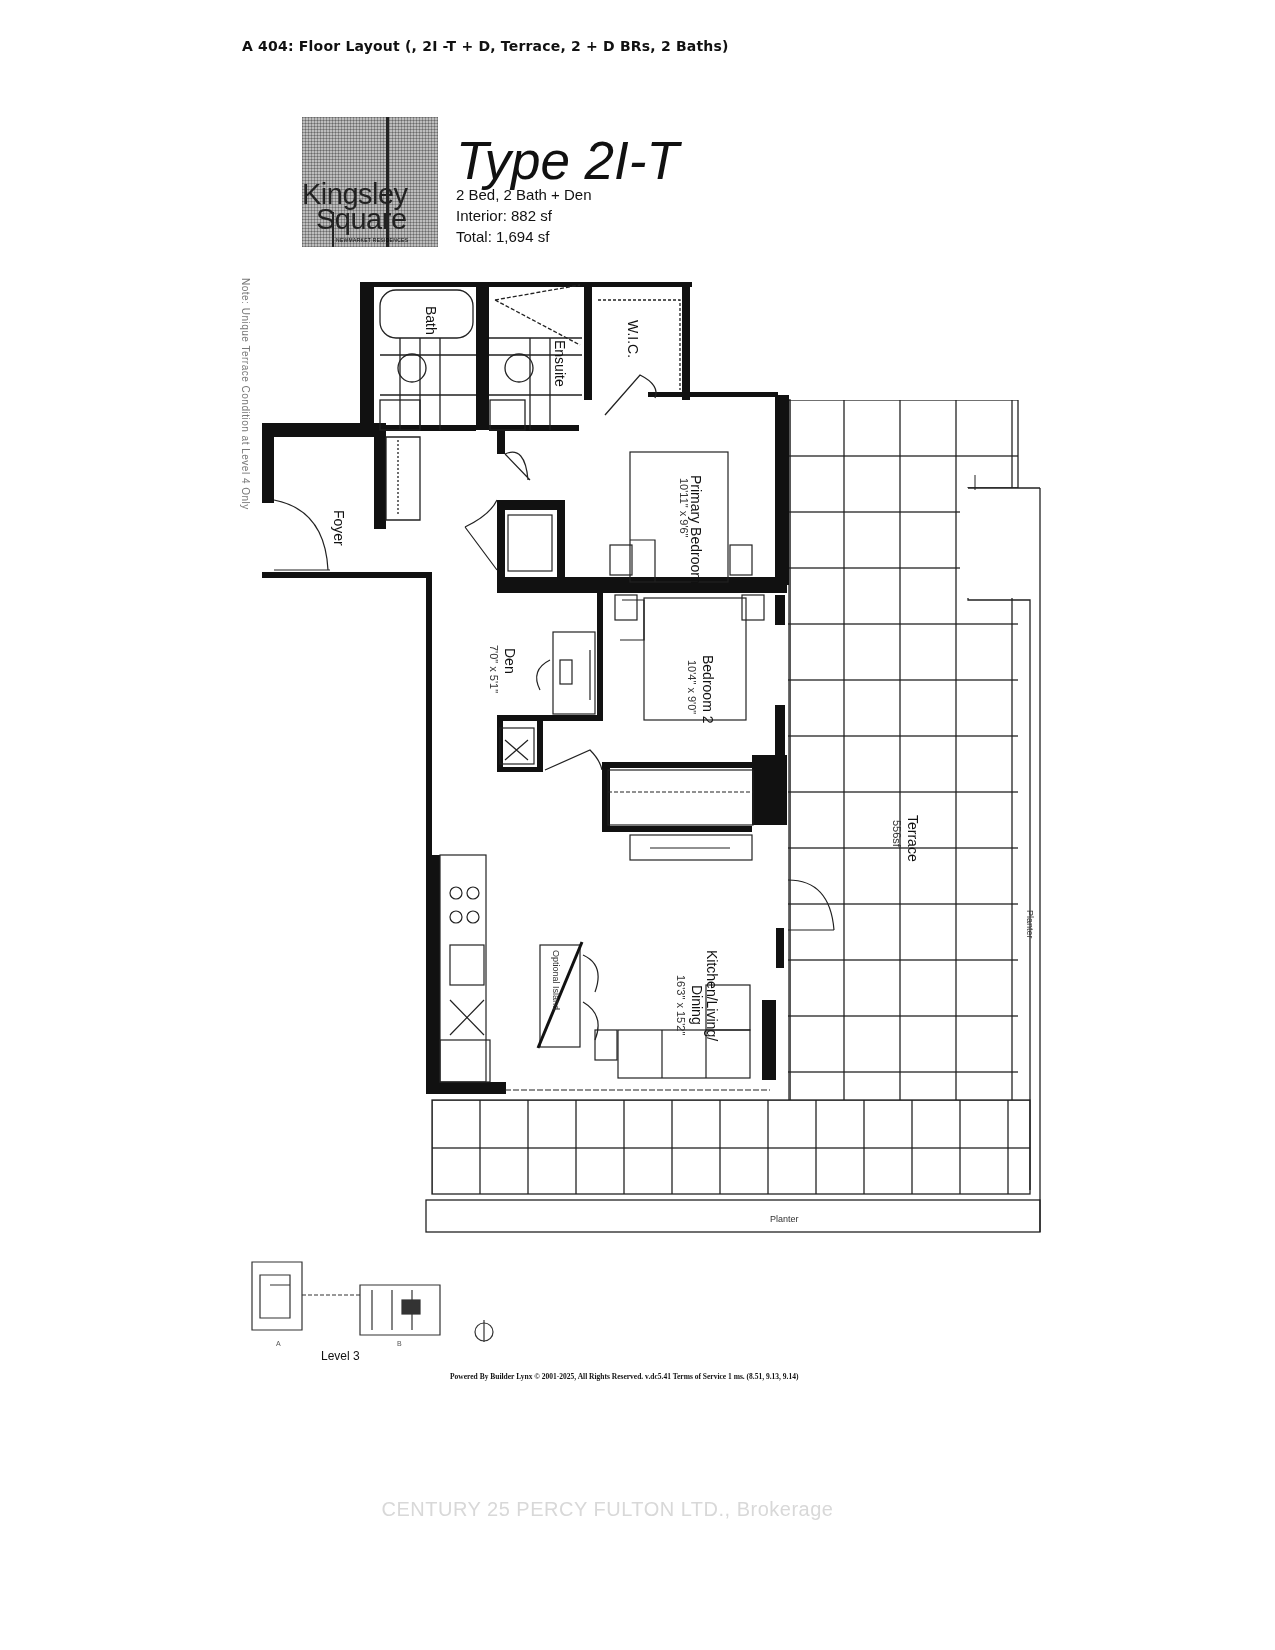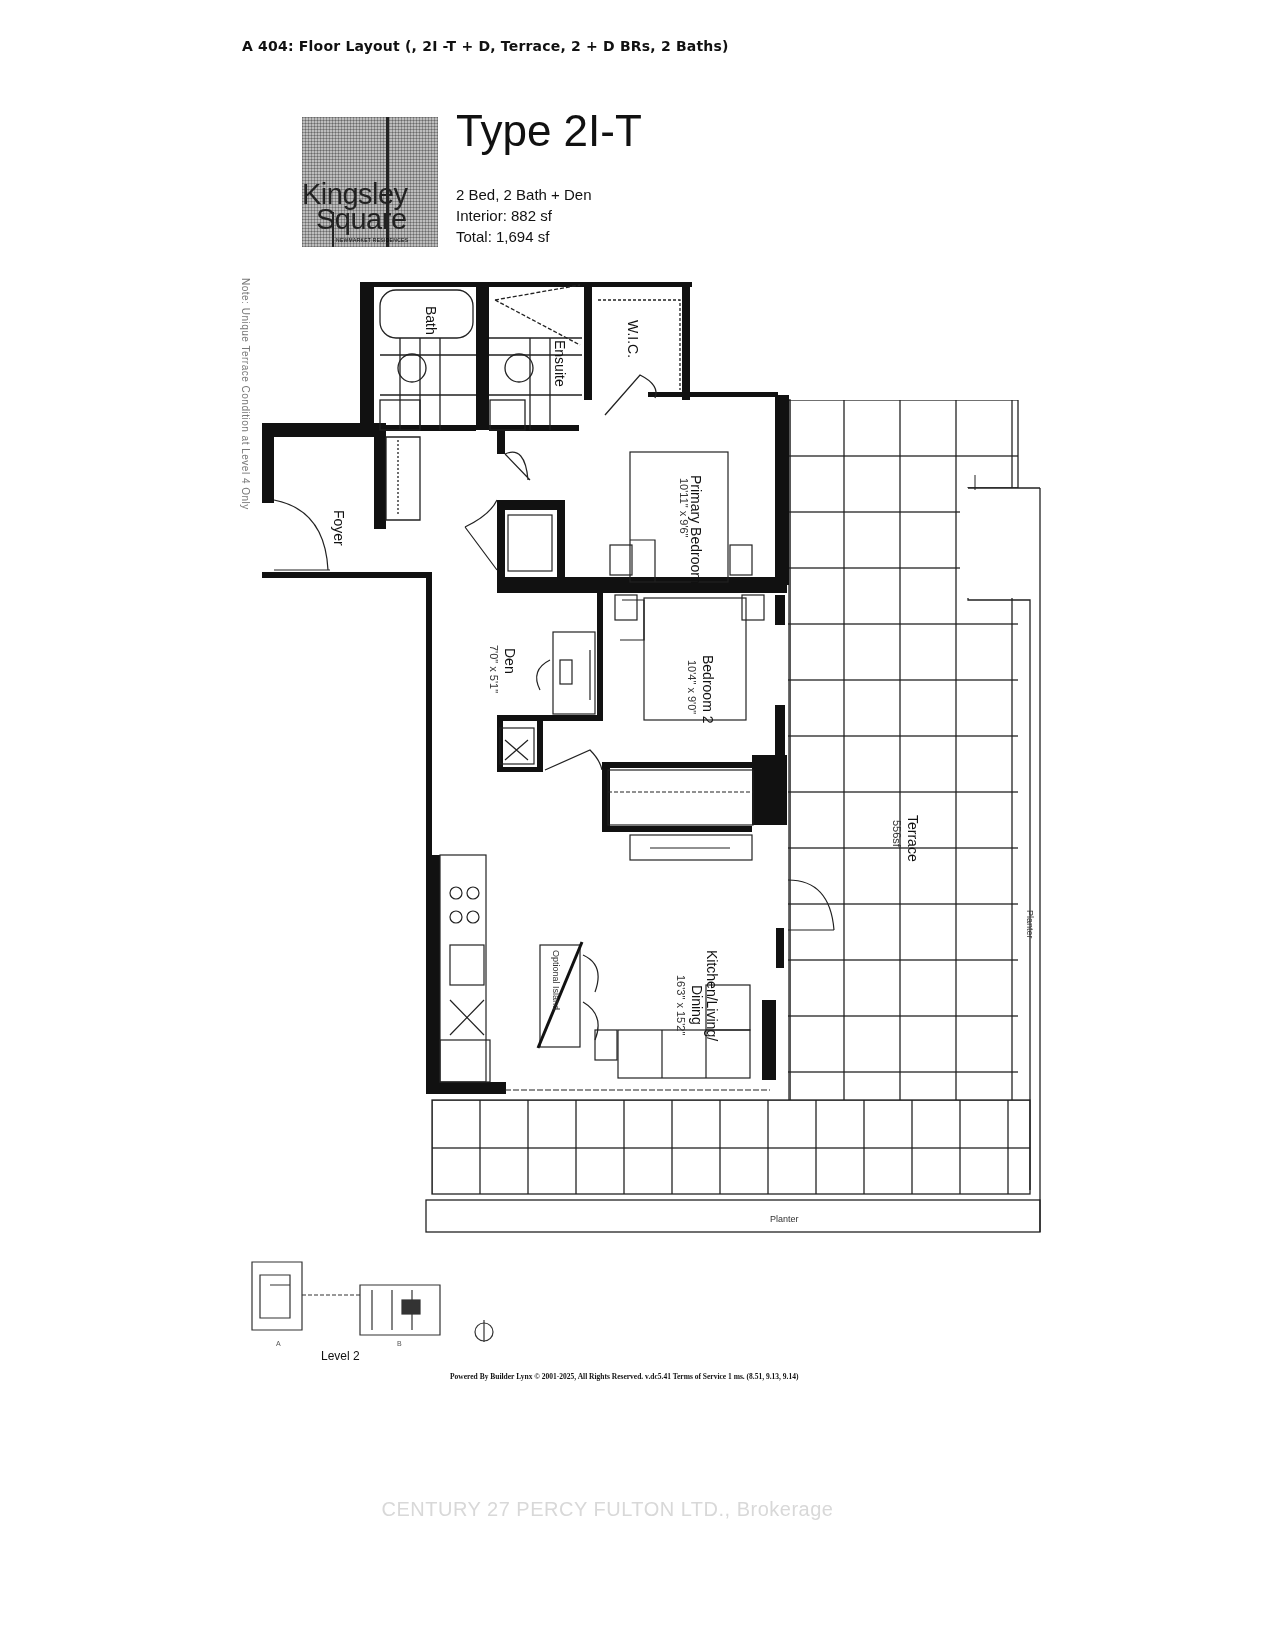--- a/index.html
+++ b/index.html
@@ -10,21 +10,21 @@
     background-color:#bdbdbd;
     background-image:
       repeating-linear-gradient(0deg, rgba(0,0,0,0.25) 0 1px, transparent 1px 3px),
       repeating-linear-gradient(90deg, rgba(0,0,0,0.25) 0 1px, transparent 1px 3px);}
   .logo .bar{position:absolute;left:84px;top:0;width:3px;height:130px;background:#222;}
   .logo .bar2{position:absolute;left:30px;top:95px;width:2px;height:35px;background:#222;}
   .logo .l1,.logo .l2{position:absolute;left:0;font-size:29px;color:#222;line-height:28px;font-family:"Liberation Sans",sans-serif;letter-spacing:-0.5px;}
   .logo .l1{top:63px;border-radius:6px;}
   .logo .l2{top:88px;margin-left:14px;}
   .logo .l3{position:absolute;left:34px;top:120px;font-size:5px;color:#000;letter-spacing:0.3px;}
-  .type-title{left:456px;top:106px;font-size:44px;font-family:"Liberation Sans",sans-serif;}
+  .type-title{left:456px;top:130px;font-size:53px;font-family:"Liberation Sans",sans-serif;font-style:italic;}
   .spec{left:456px;font-size:15px;font-family:Liberation Sans, sans-serif;}
   .side-note{left:240px;top:278px;font-size:10px;color:#777;writing-mode:vertical-rl;letter-spacing:0.5px;}
   svg.plan{position:absolute;left:0;top:0;}
   .room-label{font-family:"Liberation Sans",sans-serif;font-size:14px;fill:#111;}
   .room-dim{font-family:"Liberation Sans",sans-serif;font-size:11px;fill:#333;}
   .footer{left:450px;top:1372px;font-family:Liberation Serif, serif;font-weight:bold;font-size:7.5px;white-space:nowrap;}
   .level{left:321px;top:1349px;font-size:12px;}
   .watermark{left:0;width:1215px;top:1498px;text-align:center;font-size:20px;color:rgba(200,200,200,0.7);letter-spacing:0.5px;}
 </style>
 </head>
@@ -204,15 +204,15 @@
     <path d="M360 1285 L440 1285 L440 1335 L360 1335 Z"></path>
     <path d="M372 1290 L372 1330 M392 1290 L392 1330 M412 1290 L412 1330"></path>
     <rect x="402" y="1300" width="18" height="14" fill="#333"></rect>
     <circle cx="484" cy="1332" r="9"></circle>
     <path d="M484 1320 L484 1342"></path>
   </g>
   <text x="276" y="1346" style="font-size:7px" fill="#555">A</text>
   <text x="397" y="1346" style="font-size:7px" fill="#555">B</text>
 </svg>
 
-<div class="abs level">Level 2</div>
+<div class="abs level">Level 3</div>
 <div class="abs footer">Powered By Builder Lynx © 2001-2025, All Rights Reserved.  v.dc5.41 Terms of Service  1 ms. (8.51, 9.13, 9.14)</div>
-<div class="abs watermark">CENTURY 27 PERCY FULTON LTD., Brokerage</div>
+<div class="abs watermark">CENTURY 25 PERCY FULTON LTD., Brokerage</div>
 
 </body></html>

